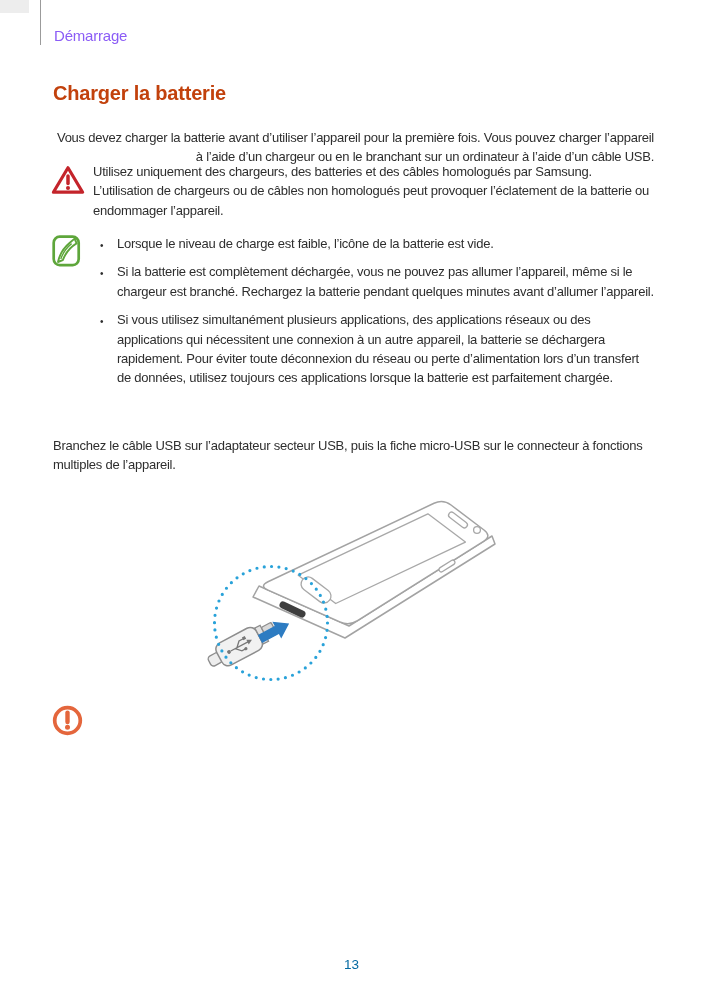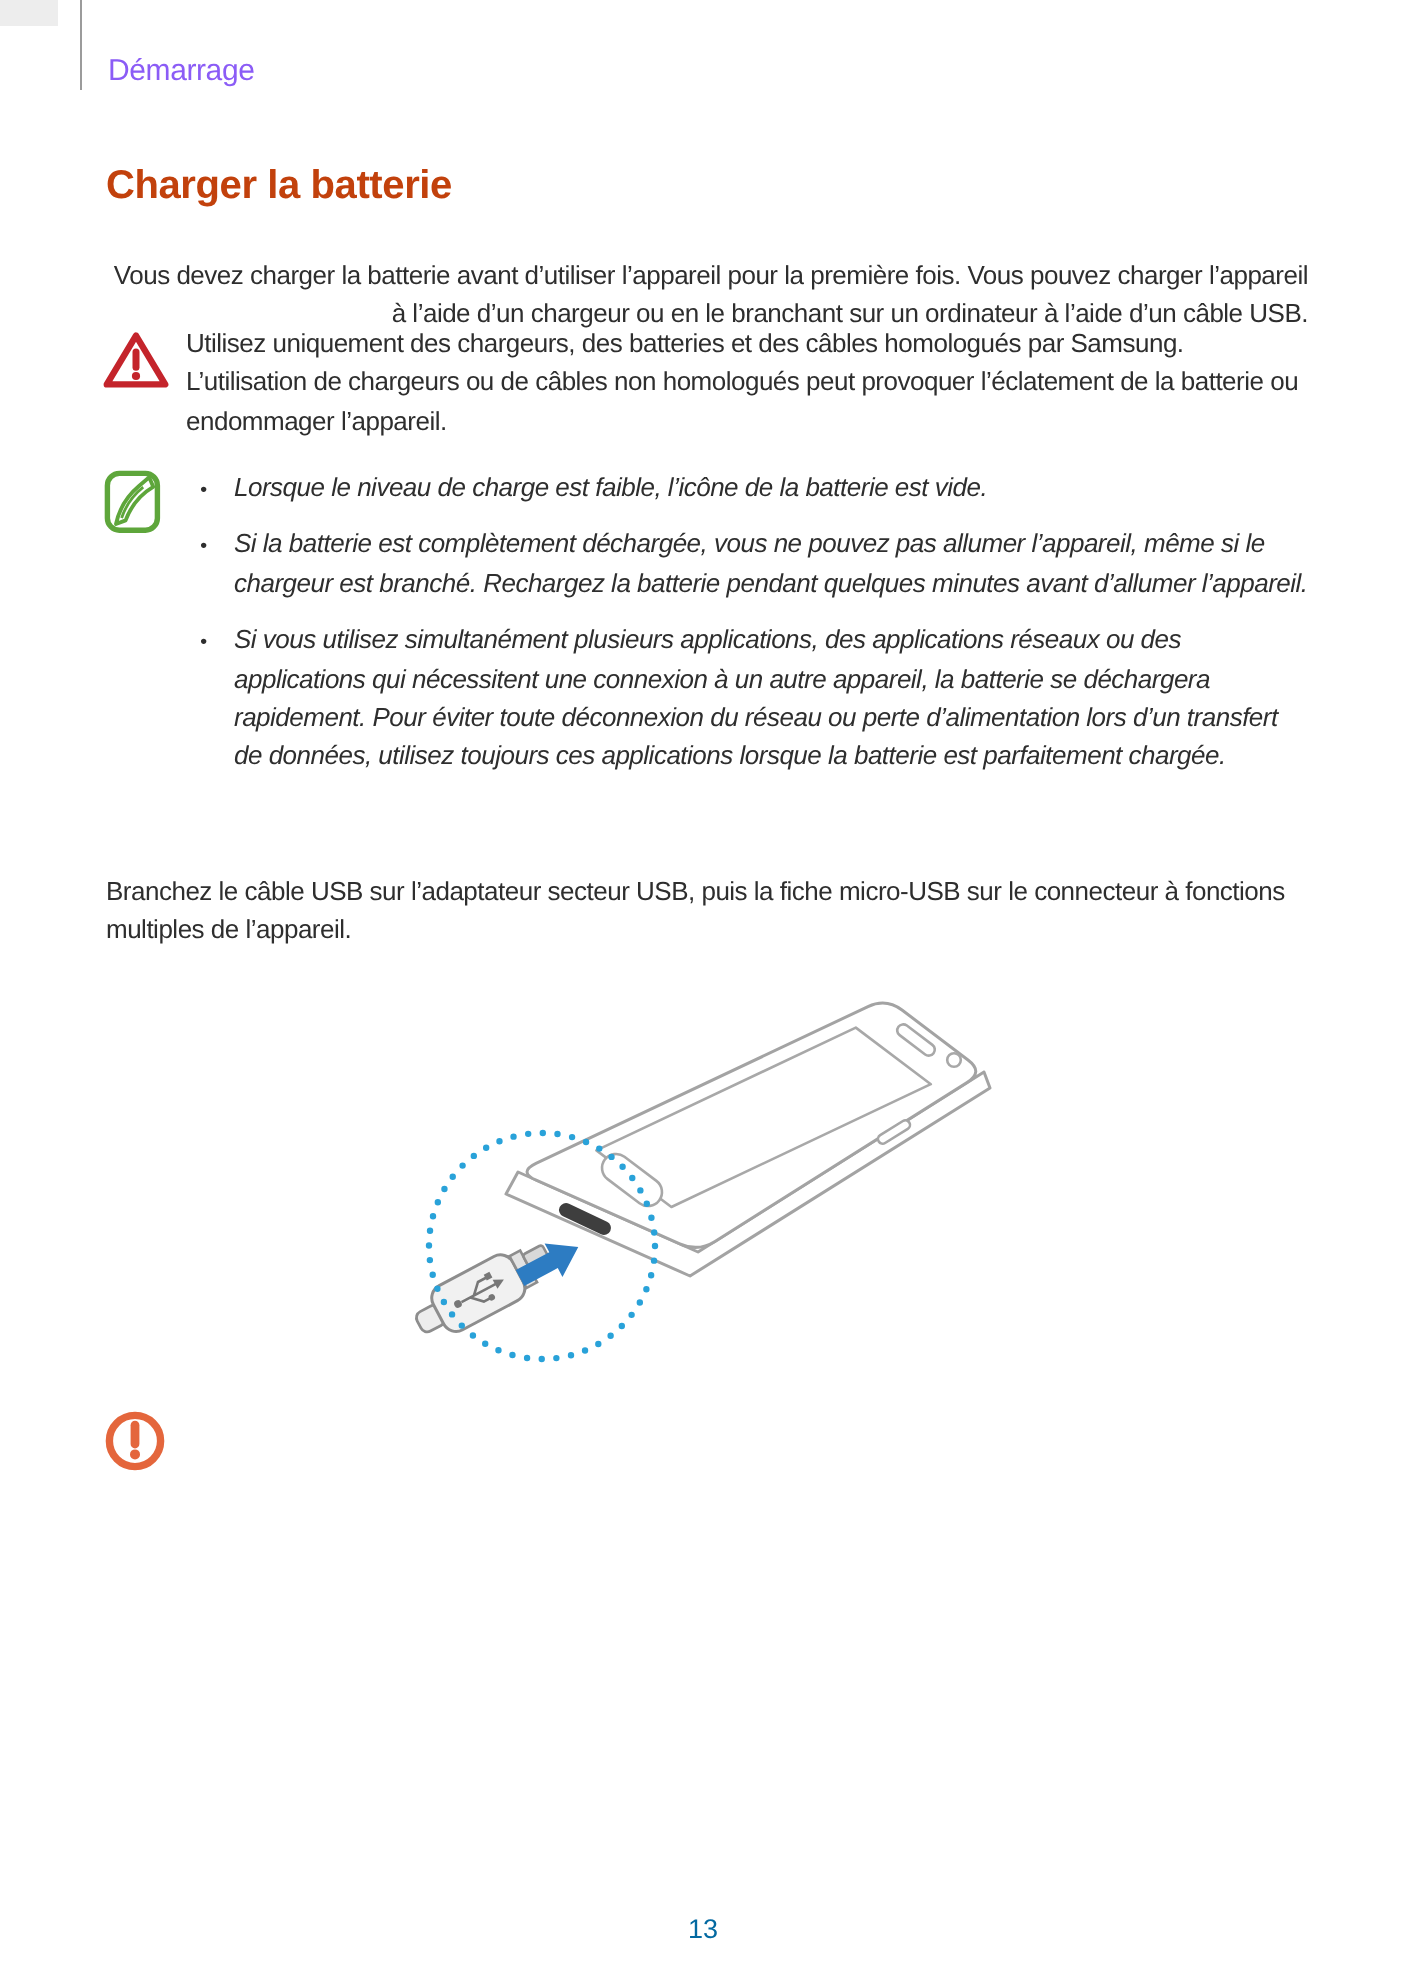--- a/index.html
+++ b/index.html
@@ -22,21 +22,21 @@
   .icon-text { left:93px; width:560px; }
   .warning-text { top:162px; }
   .caution-text { top:704px; }
   .icon { position:absolute; }
   .warning-icon { left:51px; top:165px; }
   .note-icon { left:52px; top:235px; }
   .caution-icon { left:51px; top:704px; }
   ul.notes { position:absolute; left:93px; top:234px; width:562px; margin:0; padding:0; list-style:none; }
   ul.notes li {
     position:relative; padding-left:24px; margin-bottom:9px;
-    font-size:13px; line-height:19.4px; letter-spacing:-0.25px;font-style:italic;
+    font-size:13px; line-height:19.4px; letter-spacing:-0.25px;
   }
   ul.notes li::before { content:"•"; position:absolute; left:7px; top:2px; font-size:10px; color:#2e2e2e; }
   figure.illustration { position:absolute; left:204px; top:486px; width:318px; height:212px; margin:0; }
   .page-number {
     position:absolute; left:0; top:957px; width:703px; text-align:center;
     font-size:13.5px; color:#0369a1;
   }
 </style>
 </head>
 <body>

